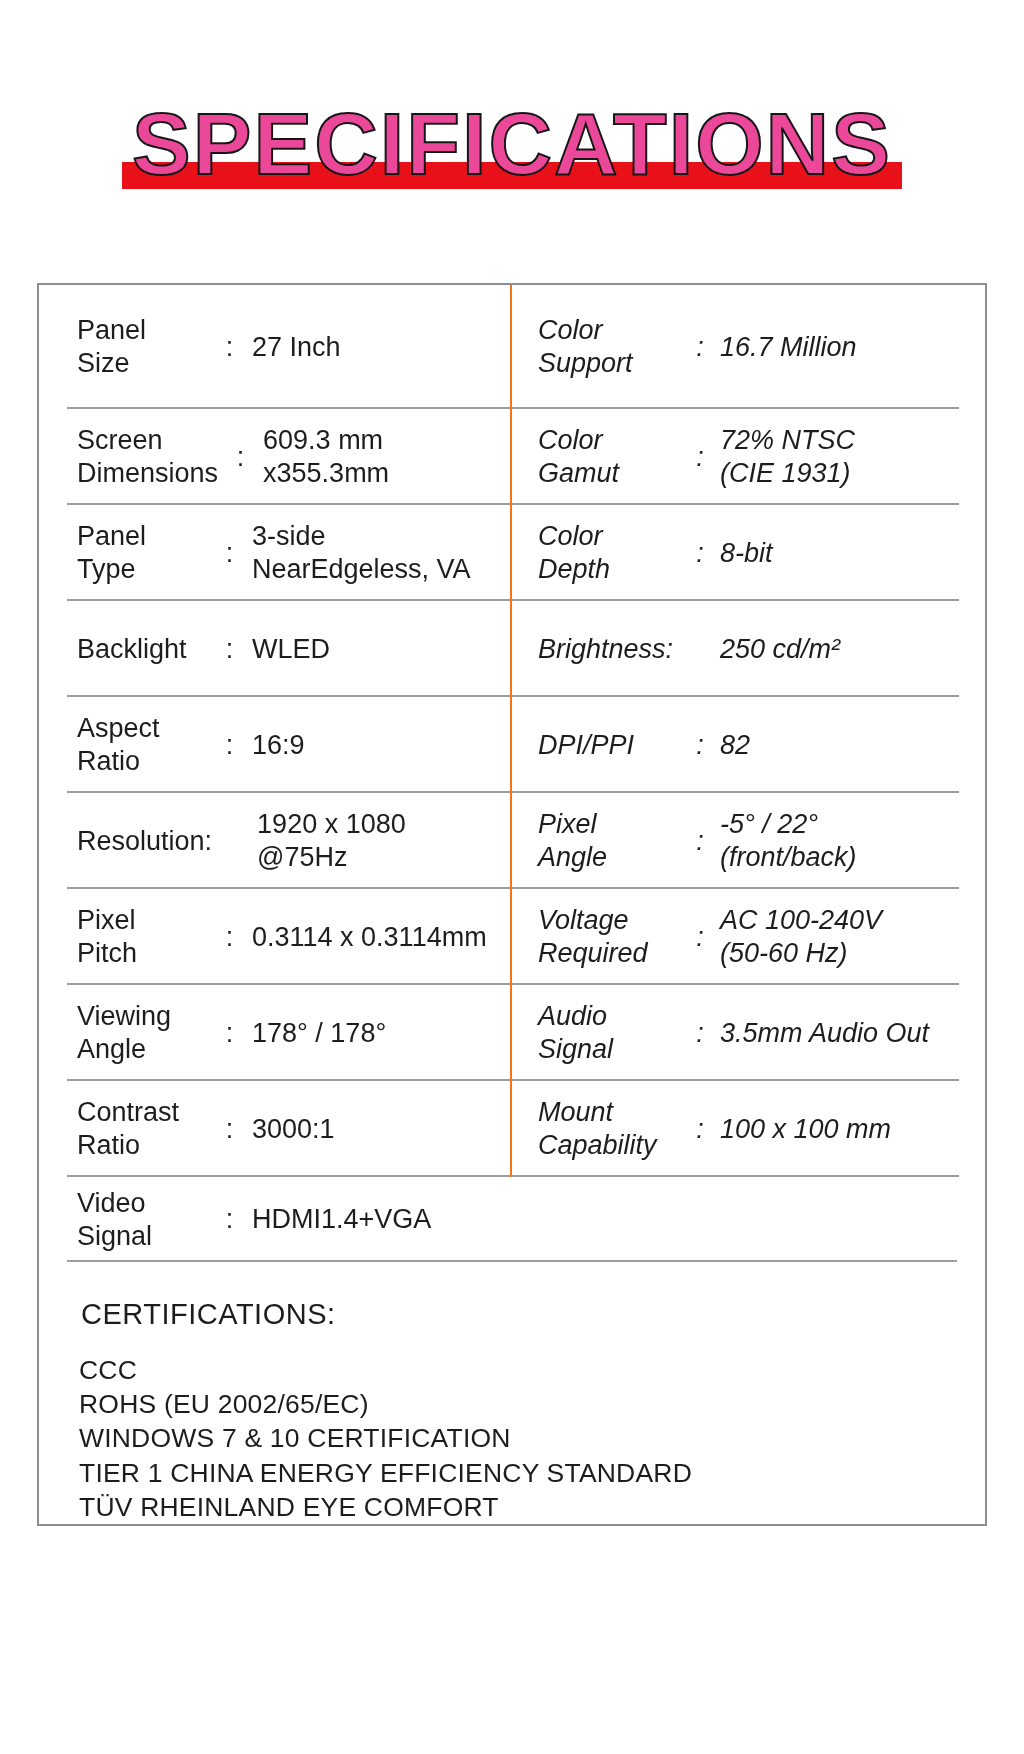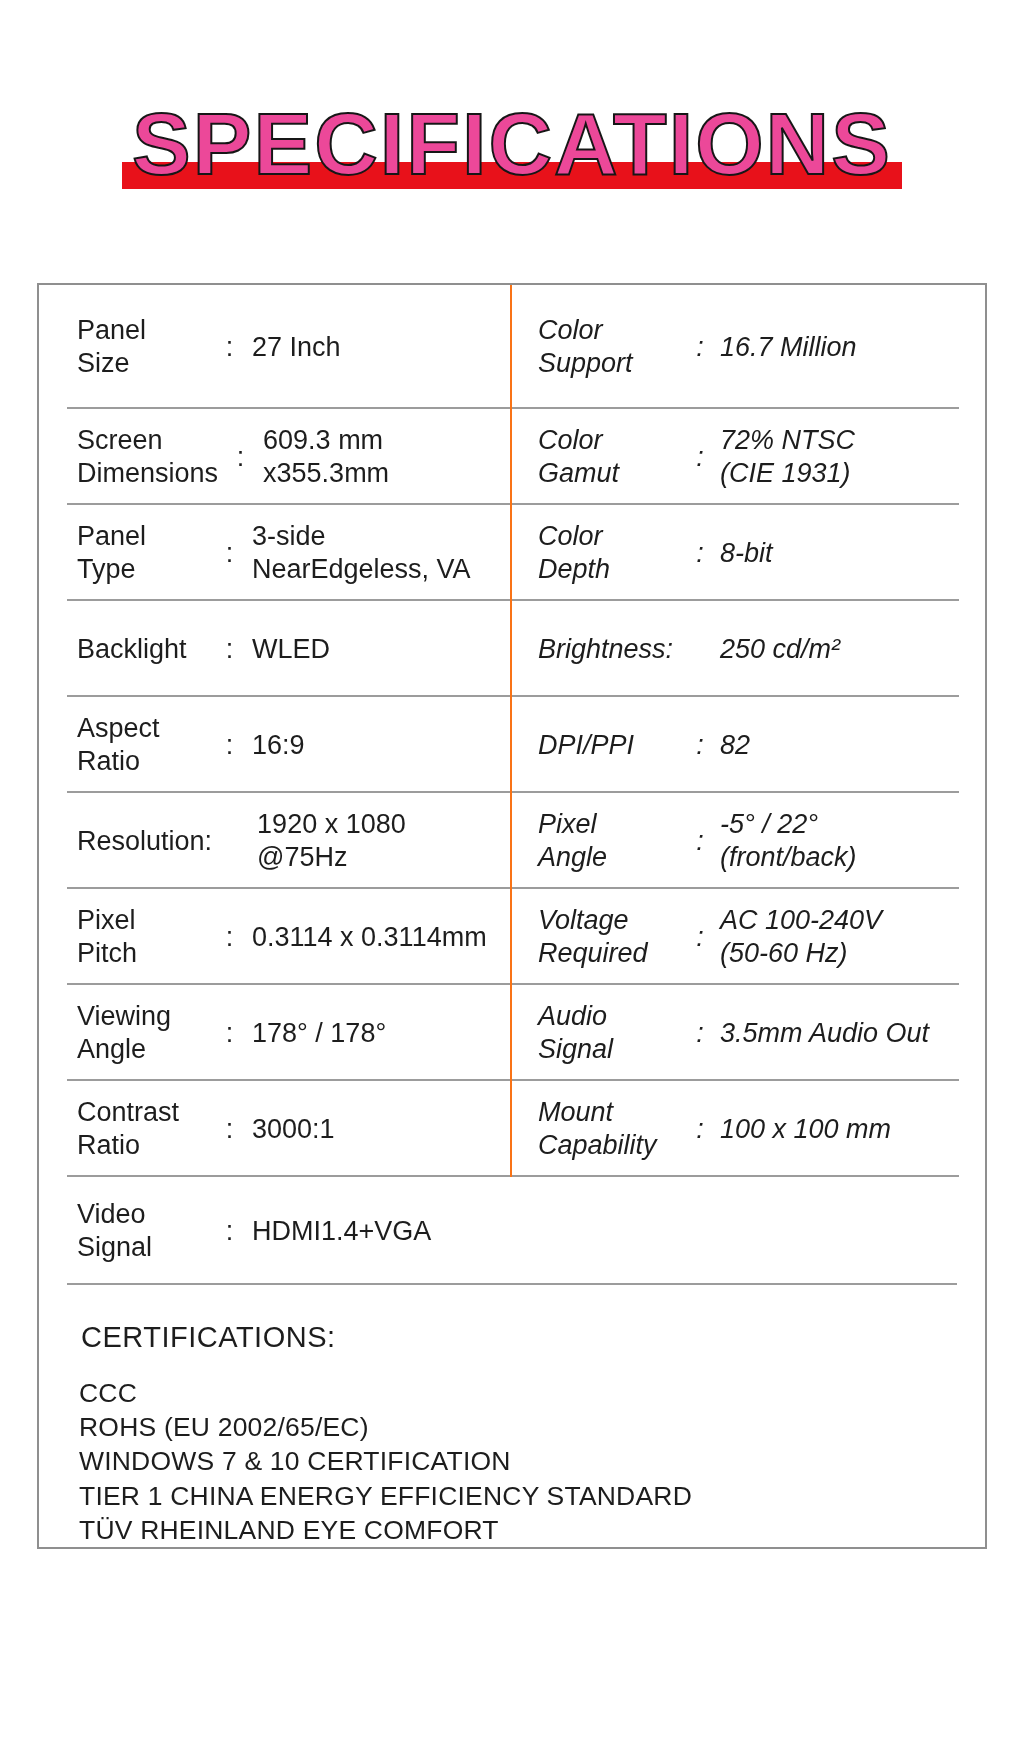--- a/index.html
+++ b/index.html
@@ -55,21 +55,21 @@
   .lbl,.colon,.val { font-size:27px; line-height:1.22; }
   .lbl { flex:0 0 130px; white-space:pre-line; }
   .col-right .lbl { flex:0 0 142px; }
   .colon { flex:0 0 45px; text-align:center; }
   .col-right .colon { flex:0 0 40px; }
   .val { white-space:pre-line; }
 
   
   .full-row {
     position:relative; display:flex; align-items:center;
-    height:108px; box-sizing:border-box;
+    height:85px; box-sizing:border-box;
     padding-left:38px; padding-right:4px;
   }
   .full-row::after {
     content:""; position:absolute; bottom:0; left:28px; right:28px;
     height:2px; background:#9c9c9c;
   }
 
   
   .certs { padding:36px 40px 0 40px; box-sizing:border-box; }
   .certs-heading { font-size:29px; letter-spacing:0.5px; margin:0 0 22px 2px; }

